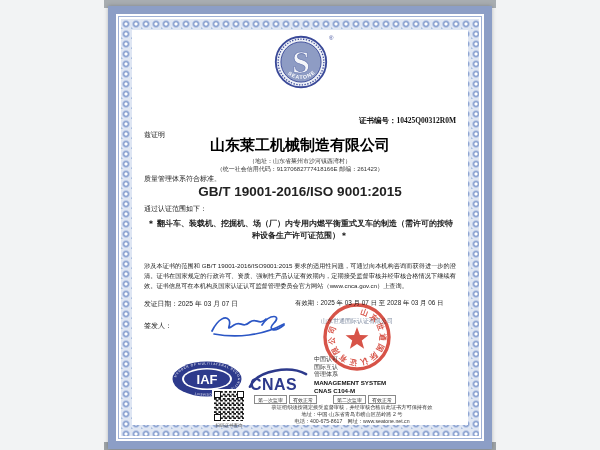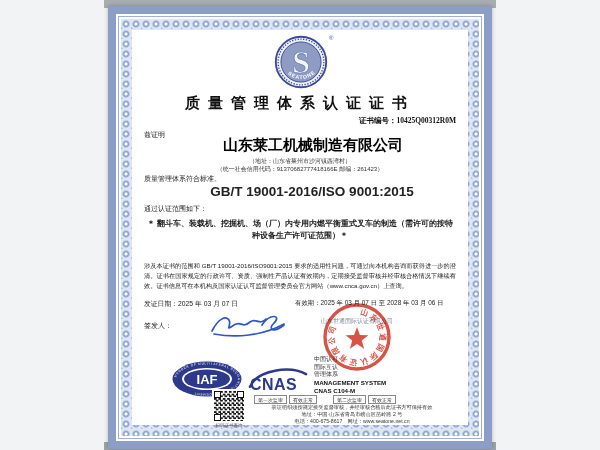--- a/index.html
+++ b/index.html
@@ -21,25 +21,25 @@
   .paper{position:relative;width:100%;height:100%;background:#fff;color:#1c1c1c;}
   .abs{position:absolute;}
   .logo-wrap{left:141px;top:4px;width:62px;height:56px;}
   .reg{position:absolute;left:56px;top:1px;font-size:6px;color:#3b4a99;}
   .title{left:0;top:64px;width:100%;text-align:center;font-family:"Liberation Serif","DejaVu Serif",serif;
     font-weight:bold;font-size:15px;letter-spacing:8px;color:#111;white-space:nowrap;}
   .certno{top:86px;right:12px;font-family:"Liberation Serif","DejaVu Serif",serif;
     font-weight:bold;font-size:7.5px;color:#111;margin-left:36px;}
   .certify{top:100px;left:12px;font-size:7px;}
   .company{top:106px;left:0;width:100%;text-align:center;font-weight:bold;font-size:15px;color:#000;
-    font-family:"Liberation Serif","DejaVu Serif",serif;padding-left:13px;}
+    font-family:"Liberation Serif","DejaVu Serif",serif;}
   .addr{top:127px;left:0;width:100%;text-align:center;font-size:6px;color:#333;}
   .credit{top:135px;left:0;width:100%;text-align:center;font-size:6px;color:#333;}
   .stdintro{top:144px;left:12px;font-size:7px;}
-  .standard{top:154px;left:0;width:100%;text-align:center;font-size:13.5px;font-weight:600;color:#222;padding-left:12px;}
+  .standard{top:154px;left:0;width:100%;text-align:center;font-size:13.5px;font-weight:600;color:#222;}
   .scopeintro{top:174px;left:12px;font-size:7px;}
   .scope{top:188px;left:14px;width:308px;text-align:center;font-size:8px;font-weight:bold;line-height:1.55;}
   .disclaimer{top:231px;left:12px;width:312px;font-size:6.2px;line-height:1.62;text-align:justify;color:#222;}
   .issue{top:269px;left:12px;font-size:6.8px;}
   .valid{top:269px;left:163px;font-size:6.4px;white-space:nowrap;}
   .signer{top:291px;left:12px;font-size:7px;}
   .sig{left:72px;top:277px;width:88px;height:34px;}
   .issuer-name{top:287px;left:150px;width:150px;text-align:center;font-size:6px;color:#7e8aa0;}
   .seal{left:190px;top:272px;width:70px;height:70px;mix-blend-mode:multiply;opacity:.88;}
   .iaf{left:40px;top:331px;width:70px;height:36px;}
@@ -75,21 +75,20 @@
               <circle cx="30" cy="30" r="21.5" fill="#8e9cc4" stroke="#3b4a99" stroke-width="1"></circle>
               <text x="30" y="42" text-anchor="middle" font-family="Liberation Serif, DejaVu Serif, serif" font-size="34" font-weight="bold" fill="#f4f6fa" stroke="#5a6aa8" stroke-width="0.6">S</text>
               <path id="brandArc" d="M 12 38 A 21 21 0 0 0 48 38" fill="none"></path>
               <text font-size="5.5" fill="#ffffff" font-weight="bold" letter-spacing="1">
                 <textPath href="#brandArc" startOffset="14%">SEATONE</textPath>
               </text>
             </svg>
             <span class="reg">®</span>
           </div>
 
-          <div class="abs title">质量管理体系认证证书</div>
 
           <div class="abs certno"><span>证书编号：</span><span>10425Q00312R0M</span></div>
 
           <div class="abs certify">兹证明</div>
           <div class="abs company">山东莱工机械制造有限公司</div>
           <div class="abs addr">（地址：山东省莱州市沙河镇西湾村）</div>
           <div class="abs credit">（统一社会信用代码：91370682777418166E 邮编：261423）</div>
           <div class="abs stdintro">质量管理体系符合标准。</div>
           <div class="abs standard">GB/T 19001-2016/ISO 9001:2015</div>
           <div class="abs scopeintro">通过认证范围如下：</div>

